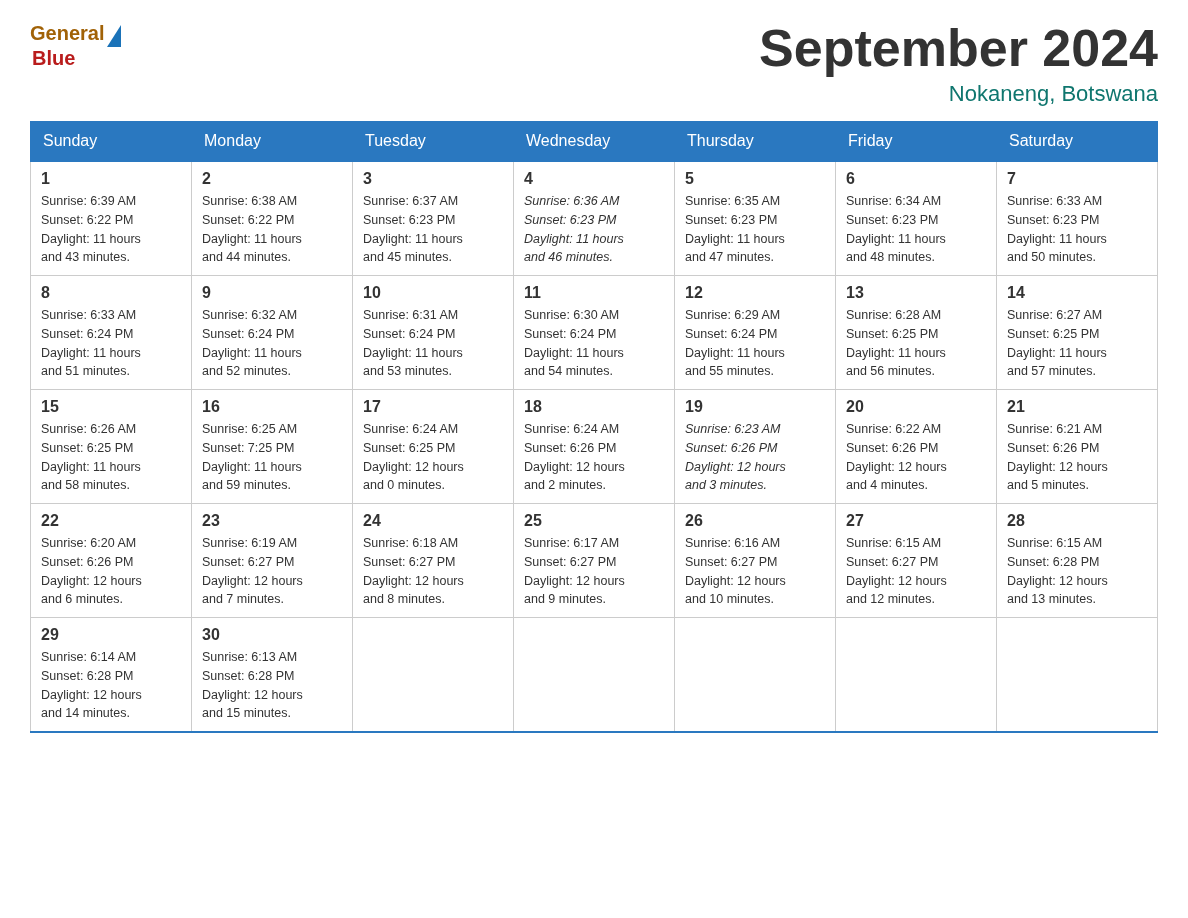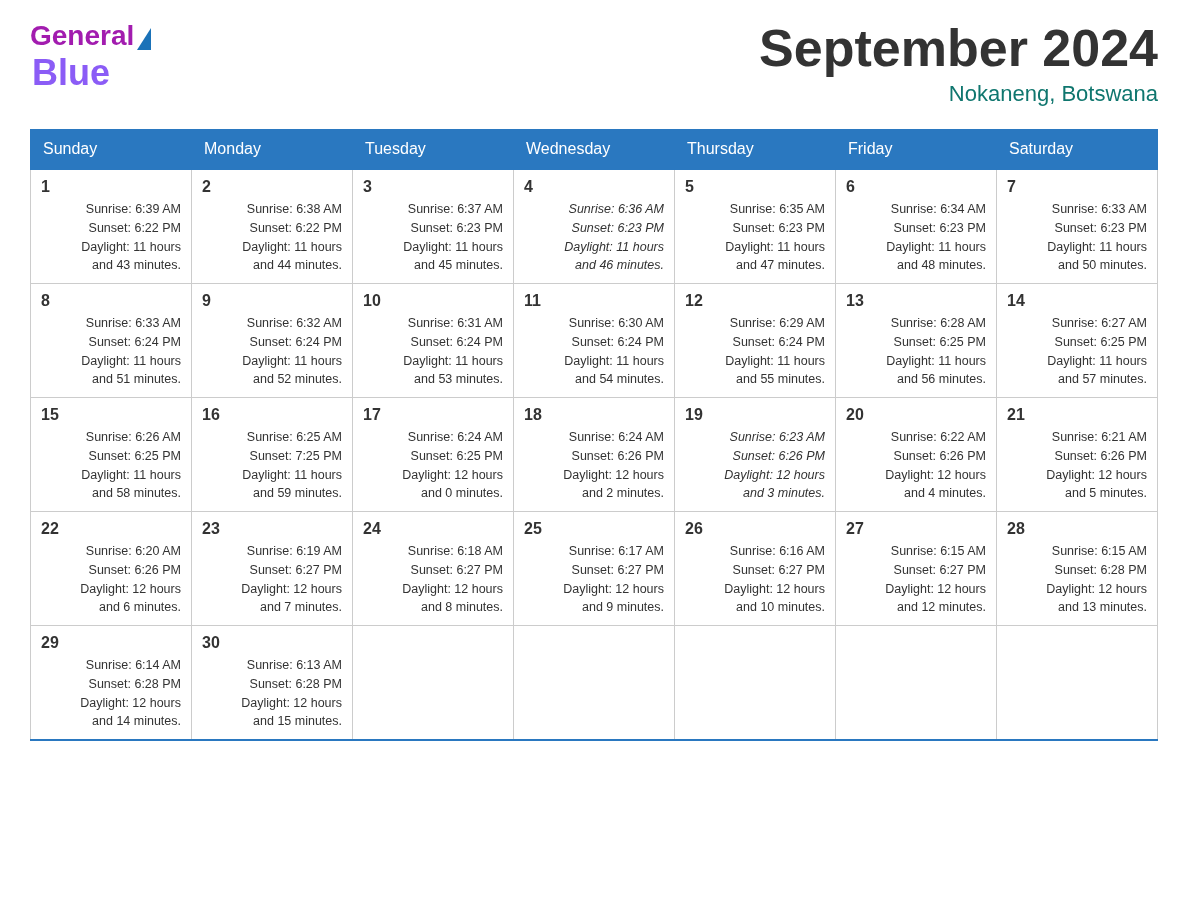--- a/index.html
+++ b/index.html
@@ -14,65 +14,65 @@
       display: flex;
       justify-content: space-between;
       align-items: flex-start;
       margin-bottom: 10px;
     }
     .logo {
       display: flex;
       align-items: flex-start;
     }
     .logo-text-general {
-      font-size: 28px;
+      font-size: 20px;
       font-weight: bold;
-      color: #a21caf;
+      color: #a16207;
     }
     .logo-triangle {
       width: 0;
       height: 0;
       border-left: 14px solid transparent;
       border-right: 0px solid transparent;
       border-bottom: 22px solid #1a72b8;
       margin-left: 3px;
       margin-top: 5px;
     }
     .logo-wrapper {
       display: flex;
       flex-direction: column;
     }
     .logo-line1 {
       display: flex;
       align-items: center;
     }
     .logo-line2 {
-      font-size: 36px;
+      font-size: 20px;
       font-weight: bold;
-      color: #8b5cf6;
+      color: #b91c1c;
       margin-left: 2px;
     }
     .title-section {
       text-align: right;
     }
     .month-title {
       font-size: 52px;
       font-weight: bold;
       color: #333;
       line-height: 1.1;
     }
     .subtitle {
       font-size: 22px;
       color: #0f766e;
       margin-top: 4px;
     }
     .calendar-table {
       width: 100%;
       border-collapse: collapse;
-      margin-top: 22px;
+      margin-top: 14px;
       border-radius: 16px;
     }
     .calendar-table th {
       background-color: #2a78c0;
       color: #fff;
       padding: 10px 12px;
       text-align: left;
       font-size: 16px;
       font-weight: normal;
       border: 1px solid #2a78c0;
@@ -91,21 +91,20 @@
       font-size: 16px;
       font-weight: bold;
       color: #333;
       display: block;
       margin-bottom: 4px;
     }
     .day-info {
       font-size: 12.5px;
       line-height: 1.5;
       color: #333;
-      text-align: right;
     }
     .calendar-table tr:last-child td {
       border-bottom: 2px solid #2a78c0;
     }
     .calendar-table thead tr th:first-child {
       border-top-left-radius: 0;
     }
     .row-border-top td {
       border-top: 2px solid #2a78c0;
     }

